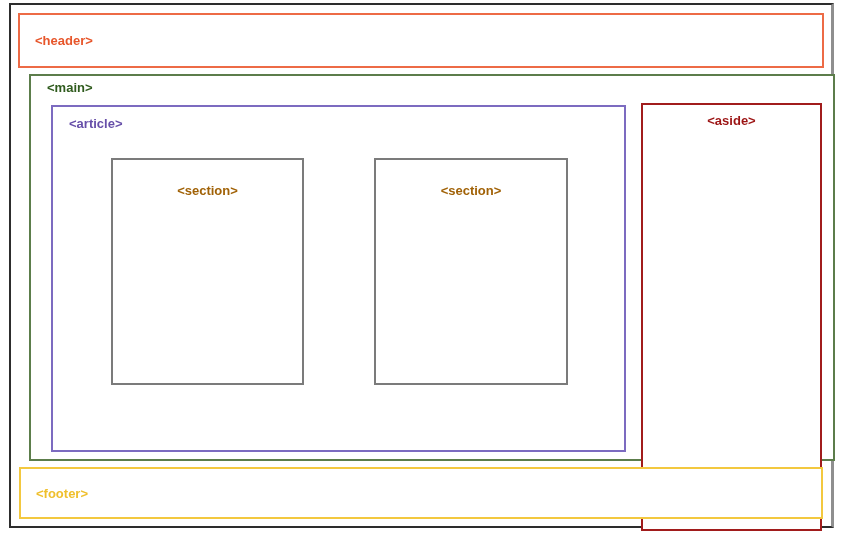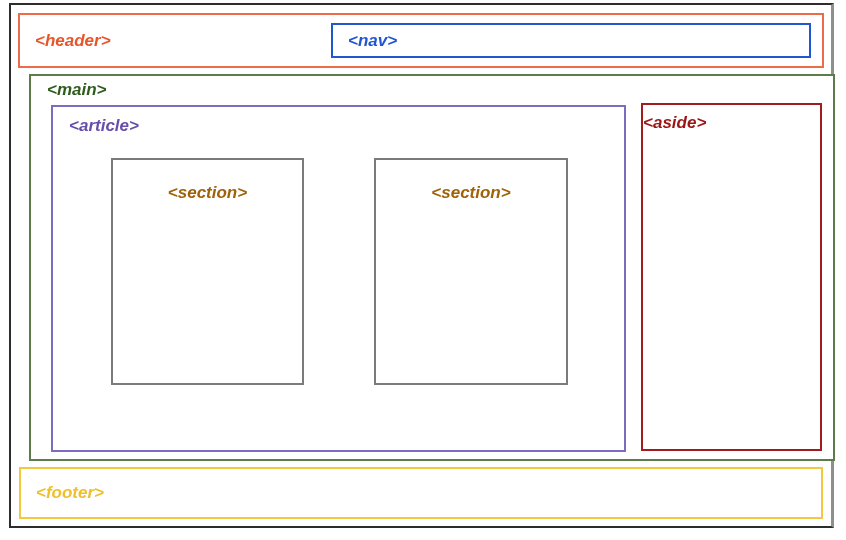--- a/index.html
+++ b/index.html
@@ -9,21 +9,21 @@
   }
   .frame {
     position: absolute; left: 9px; top: 3px; width: 825px; height: 525px;
     box-sizing: border-box; background: #ffffff;
     border: 2px solid #2d2d2d; border-right: 3px solid #8f8f8f;
   }
   .box {
     position: absolute; box-sizing: border-box;
     border-width: 2px; border-style: solid; background: #ffffff;
   }
-  .lbl { font-weight: bold; font-size: 17px; white-space: nowrap; font-style: italic; }
+  .lbl { font-weight: bold; font-size: 13px; white-space: nowrap; }
 
   #header-box {
     left: 7px; top: 8px; width: 806px; height: 55px; border-color: #ED6B46;
     display: flex; align-items: center; padding-left: 15px;
   }
   #header-box > .lbl { color: #E7562B; }
 
   #nav-box {
     left: 311px; top: 8px; width: 480px; height: 35px; border-color: #2056D2;
     display: flex; align-items: center; padding-left: 15px;
@@ -35,41 +35,38 @@
 
   #article-box { left: 20px; top: 29px; width: 575px; height: 347px; border-color: #7C6BC0; }
   #article-label { display: inline-block; margin: 9px 7px 0 16px; color: #674FA9; }
 
   .section-box { top: 51px; width: 193px; height: 227px; border-color: #7B7B7B; text-align: center; }
   #section-box-1 { left: 58px; }
   #section-box-2 { left: 321px; width: 194px; }
   .section-box > .lbl { display: block; margin-top: 23px; color: #a16207; }
 
   #aside-box {
-    left: 610px; top: 27px; width: 181px; height: 348px;
-    border-color: #A11C1C; 
+    left: 610px; top: 27px; width: 181px; height: 428px;
+    border-color: #A11C1C; text-align: center;
   }
   #aside-box > .lbl { display: block; margin-top: 8px; color: #9C1414; }
 
   #footer-box {
     left: 8px; top: 462px; width: 804px; height: 52px; border-color: #F3C83F;
     display: flex; align-items: center; padding-left: 15px;
   }
   #footer-box > .lbl { color: #EFBF2C; }
 </style>
 </head>
 <body>
 
 <div class="frame">
 
   <div class="box" id="header-box">
     <span class="lbl">&lt;header&gt;</span>
-    <div class="box" id="nav-box">
-      <span class="lbl">&lt;nav&gt;</span>
-    </div>
   </div>
 
   <div class="box" id="main-box">
     <span class="lbl" id="main-label">&lt;main&gt;</span>
 
     <div class="box" id="article-box">
       <span class="lbl" id="article-label">&lt;article&gt;</span>
 
       <div class="box section-box" id="section-box-1">
         <span class="lbl">&lt;section&gt;</span>

